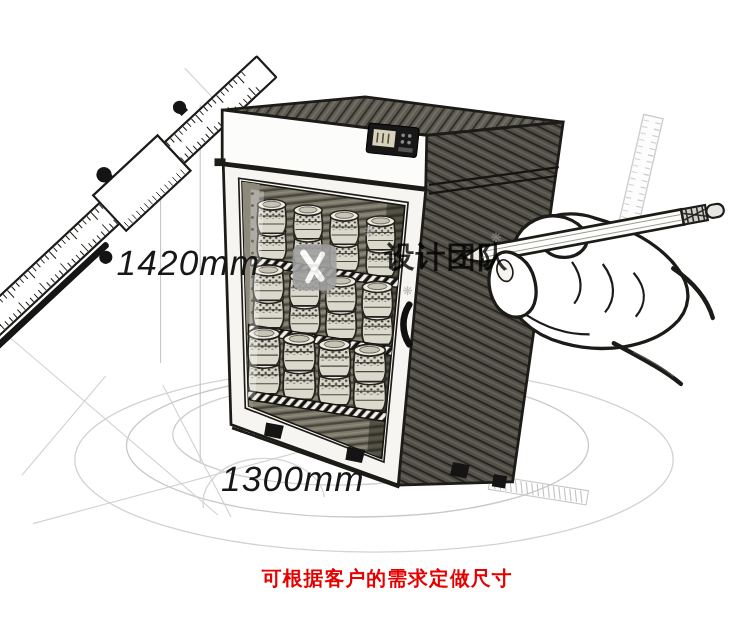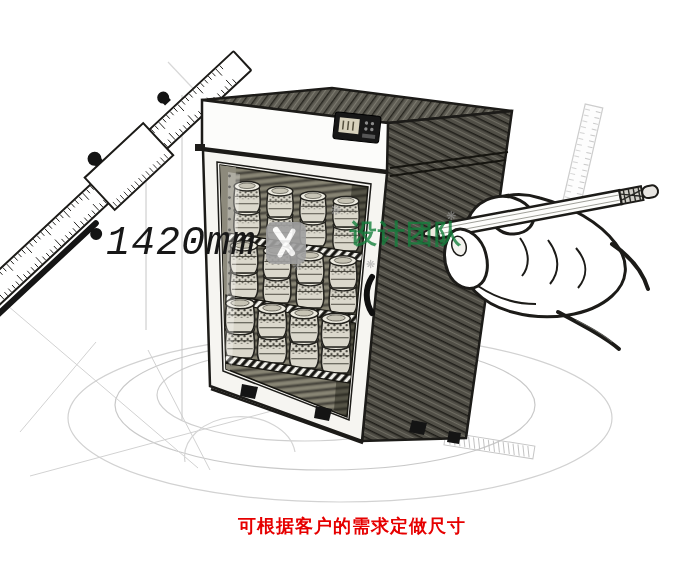--- a/index.html
+++ b/index.html
@@ -1,27 +1,27 @@
 <!DOCTYPE html>
 <html><head>
 <meta charset="utf-8">
 <style>
   html,body{margin:0;padding:0;background:#fff;}
   .stage{position:relative;width:680px;height:578px;background:#fff;overflow:hidden;
          font-family:"Liberation Sans",sans-serif;}
   .stage svg{position:absolute;left:0;top:0;}
-  .dim{position:absolute;font-style:italic;font-size:40px;font-weight:400;color:#171717;
-       letter-spacing:1px;white-space:nowrap;font-family:Liberation Mono, monospace;}
+  .dim{position:absolute;font-style:italic;font-size:32px;font-weight:400;color:#171717;
+       letter-spacing:1px;white-space:nowrap;font-family:Liberation Sans, sans-serif;}
   .dim-height{left:106px;top:221px;}
   .dim-width{left:201px;top:417px;}
   .dim-depth{left:463px;top:391px;}
   .caption{position:absolute;left:12px;top:514px;width:680px;text-align:center;
            font-size:18px;font-weight:bold;color:#e60000;letter-spacing:1px;}
   .wm-cn{position:absolute;left:350px;top:216px;font-size:27px;font-weight:bold;
-         color:#15803d;opacity:.8;letter-spacing:1px;white-space:nowrap;}
+         color:#000000;opacity:.8;letter-spacing:1px;white-space:nowrap;}
   .wm-url{position:absolute;left:352px;top:246px;font-size:15px;font-weight:bold;
           color:#a0a0a0;opacity:.85;letter-spacing:7px;white-space:nowrap;}
 </style>
 </head>
 <body>
 
 <div class="stage">
 
 <svg width="680" height="578" viewBox="0 0 680 578">
   <defs>
@@ -451,17 +451,18 @@
     <ellipse cx="459" cy="246" rx="7" ry="10" transform="rotate(-16 459 246)" fill="#f4f3ef" stroke="#1c1b18" stroke-width="1.5"></ellipse>
     <path d="M478,286 C496,298 516,304 536,304" fill="none" stroke="#1c1b18" stroke-width="2"></path>
 
     <path d="M612,244 C631,257 643,272 648,289" fill="none" stroke="#1c1b18" stroke-width="4" stroke-linecap="round"></path>
     <path d="M558,312 C584,326 605,337 619,349" fill="none" stroke="#1c1b18" stroke-width="4" stroke-linecap="round"></path>
     <path d="M576,320 C592,328 604,335 612,342" fill="none" stroke="#5a5a55" stroke-width="1.2"></path>
   </g>
 </svg>
 
 <div class="dim dim-height">1420mm</div>
+<div class="dim dim-width">1300mm</div>
 
 <div class="wm-cn">设计团队</div>
 
 <div class="caption">可根据客户的需求定做尺寸</div>
 </div>
 
 </body></html>

